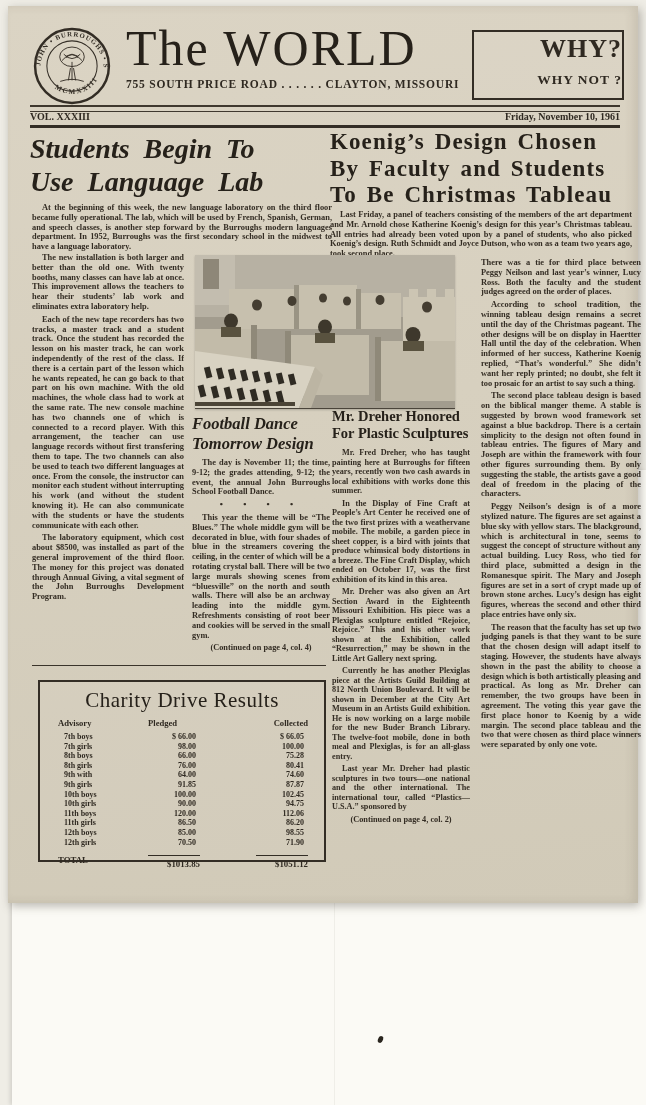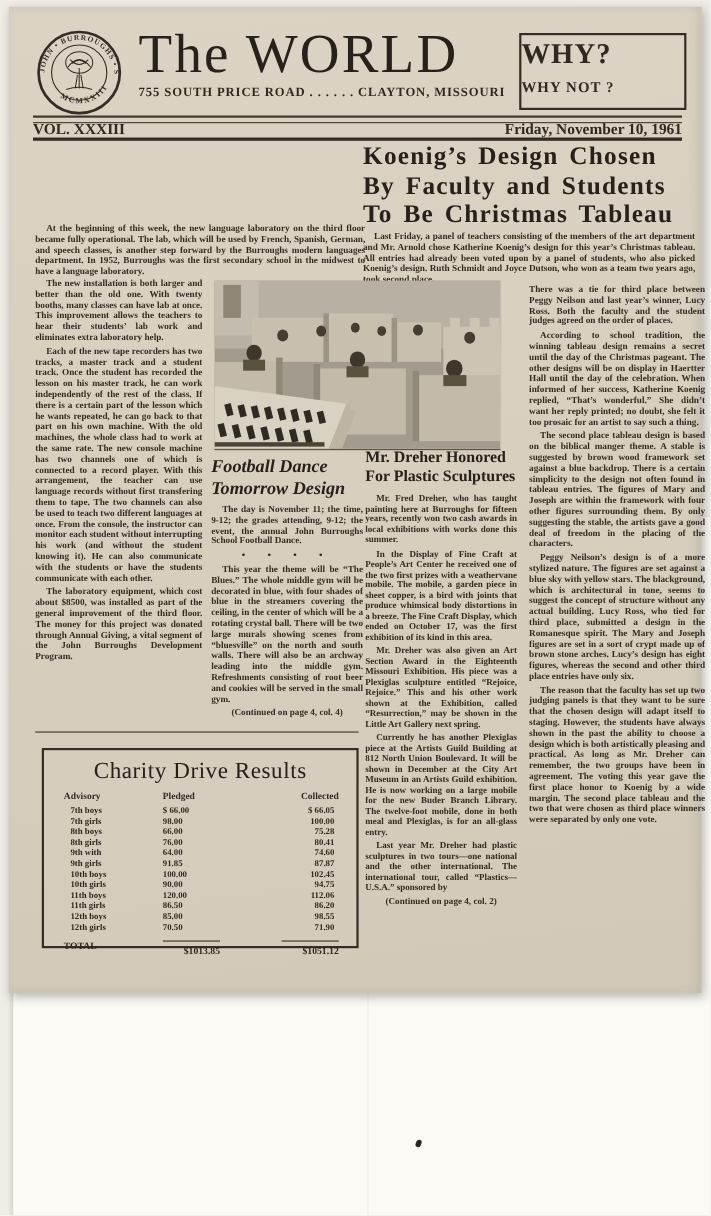--- a/index.html
+++ b/index.html
@@ -16,25 +16,25 @@
     background:linear-gradient(173deg,#dbd4c4 0%,#d7d0bf 45%,#d1cab8 100%);
     box-shadow:2px 3px 9px rgba(60,55,45,.35), inset -5px 0 10px rgba(60,50,35,.10);
     color:#2f2921;
   }
   .abs{position:absolute;}
   
   .logo{left:24px;top:20px;width:80px;height:80px;}
   .title-block{left:118px;top:16px;width:356px;}
   .paper-title{font-size:50px;line-height:52px;letter-spacing:2px;color:#26211a;white-space:nowrap;}
   .address{margin-top:4px;font-size:11.5px;font-weight:700;letter-spacing:.8px;white-space:nowrap;}
-  .why-box{left:464px;top:24px;width:148px;height:66px;border:2.5px solid #332d25;text-align:left;background:rgba(255,255,255,.04);}
+  .why-box{left:464px;top:24px;width:148px;height:66px;border:2.5px solid #332d25;text-align:right;background:rgba(255,255,255,.04);}
   .why{font-size:26px;font-weight:700;letter-spacing:1px;margin-top:2px;}
   .whynot{font-size:13.5px;font-weight:700;letter-spacing:1px;margin-top:8px;}
   .rule-a{left:22px;top:99px;width:590px;height:4px;border-top:2px solid #3f382e;border-bottom:1px solid #3f382e;}
-  .dateline{left:22px;top:105px;width:590px;display:flex;justify-content:space-between;font-size:14px;font-weight:700;}
+  .dateline{left:22px;top:105px;width:590px;display:flex;justify-content:space-between;font-size:10px;font-weight:700;}
   .rule-b{left:22px;top:119px;width:590px;border-top:3px solid #332d25;}
   
   .hl-left{left:22px;top:126px;width:304px;font-style:italic;font-weight:700;font-size:28px;line-height:33px;word-spacing:7px;color:#26211a;white-space:nowrap;}
   .hl-right{left:322px;top:123px;width:304px;font-weight:700;font-size:23px;line-height:26.5px;letter-spacing:1.1px;word-spacing:3px;color:#26211a;white-space:nowrap;}
   
   .bodytext{font-size:8.4px;line-height:9.8px;text-align:justify;font-weight:700;color:#332c23;}
   .bodytext p{margin:0 0 3px 0;text-indent:10px;}
   .bodytext p.noindent{text-indent:0;}
   .lead-left{left:24px;top:197px;width:300px;}
   .lead-right{left:322px;top:204px;width:302px;}
@@ -53,21 +53,21 @@
   .dr-hl{font-weight:700;font-size:14.5px;line-height:17px;margin-bottom:6px;color:#26211a;}
   
   .charity{left:30px;top:674px;width:288px;height:182px;border:2px solid #332d25;box-sizing:border-box;padding:5px 12px 0;background:rgba(255,255,255,.03);}
   .ch-title{text-align:center;font-size:21px;line-height:26px;letter-spacing:.5px;color:#26211a;white-space:nowrap;}
   .ch-head{display:grid;grid-template-columns:96px 1fr 1fr;font-weight:700;font-size:8.6px;margin:5px 0 4px;}
   .ch-head .c1{padding-left:6px;}
   .ch-head .c2{text-align:left;}
   .ch-head .c3{text-align:right;padding-right:4px;}
   .ch-row{display:grid;grid-template-columns:96px 1fr 1fr;font-size:8px;line-height:9.6px;font-weight:700;}
   .ch-row .c1{padding-left:12px;}
-  .ch-row .c2{text-align:left;padding-right:34px;}
+  .ch-row .c2{text-align:right;padding-right:34px;}
   .ch-row .c3{text-align:right;padding-right:8px;}
   .ch-total{display:grid;grid-template-columns:96px 1fr 1fr;font-size:8.8px;font-weight:700;margin-top:8px;}
   .ch-total .c1{padding-left:6px;}
   .ch-total .c2{text-align:right;padding-right:30px;}
   .ch-total .c3{text-align:right;padding-right:4px;}
   .ch-total .amt{display:inline-block;border-top:1.2px solid #332d25;padding-top:3px;min-width:52px;text-align:right;}
 </style>
 </head>
 <body>
 
@@ -110,20 +110,24 @@
     <div class="whynot">WHY NOT ?</div>
   </div>
 
   <div class="abs rule-a"></div>
   <div class="abs dateline">
     <span>VOL. XXXIII</span>
     <span>Friday, November 10, 1961</span>
   </div>
   <div class="abs rule-b"></div>
 
+  <div class="abs hl-left">
+    <div>Students Begin To</div>
+    <div>Use Language Lab</div>
+  </div>
   <div class="abs bodytext lead-left">
     <p>At the beginning of this week, the new language laboratory on the third floor became fully operational. The lab, which will be used by French, Spanish, German, and speech classes, is another step forward by the Burroughs modern languages department. In 1952, Burroughs was the first secondary school in the midwest to have a language laboratory.</p>
   </div>
   <div class="abs bodytext col1">
     <p>The new installation is both larger and better than the old one. With twenty booths, many classes can have lab at once. This improvement allows the teachers to hear their students’ lab work and eliminates extra laboratory help.</p>
     <p>Each of the new tape recorders has two tracks, a master track and a student track. Once the student has recorded the lesson on his master track, he can work independently of the rest of the class. If there is a certain part of the lesson which he wants repeated, he can go back to that part on his own machine. With the old machines, the whole class had to work at the same rate. The new console machine has two channels one of which is connected to a record player. With this arrangement, the teacher can use language records without first transfering them to tape. The two channels can also be used to teach two different languages at once. From the console, the instructor can monitor each student without interrupting his work (and without the student knowing it). He can also communicate with the students or have the students communicate with each other.</p>
     <p>The laboratory equipment, which cost about $8500, was installed as part of the general improvement of the third floor. The money for this project was donated through Annual Giving, a vital segment of the John Burroughs Development Program.</p>
   </div>
   <div class="abs sep-line"></div>
 

